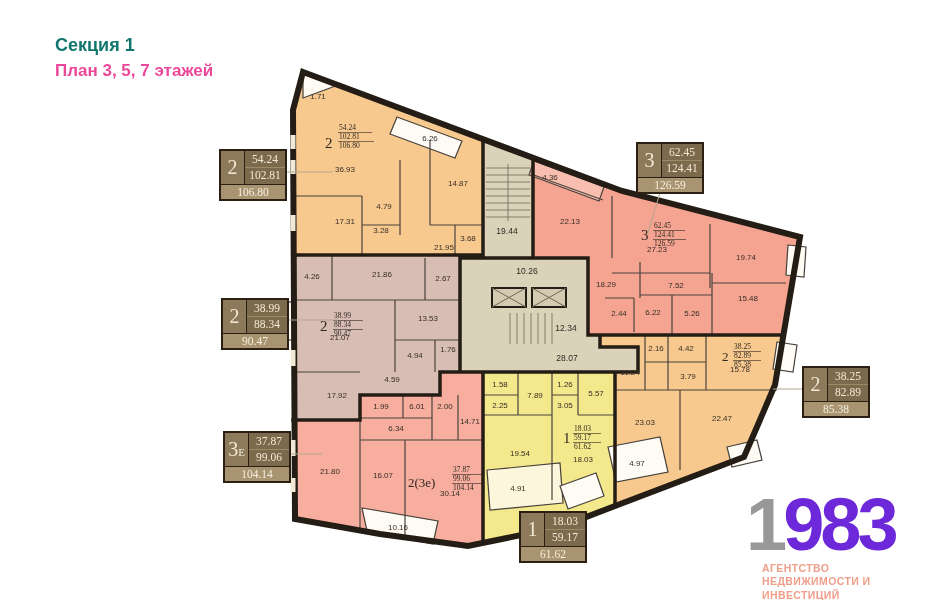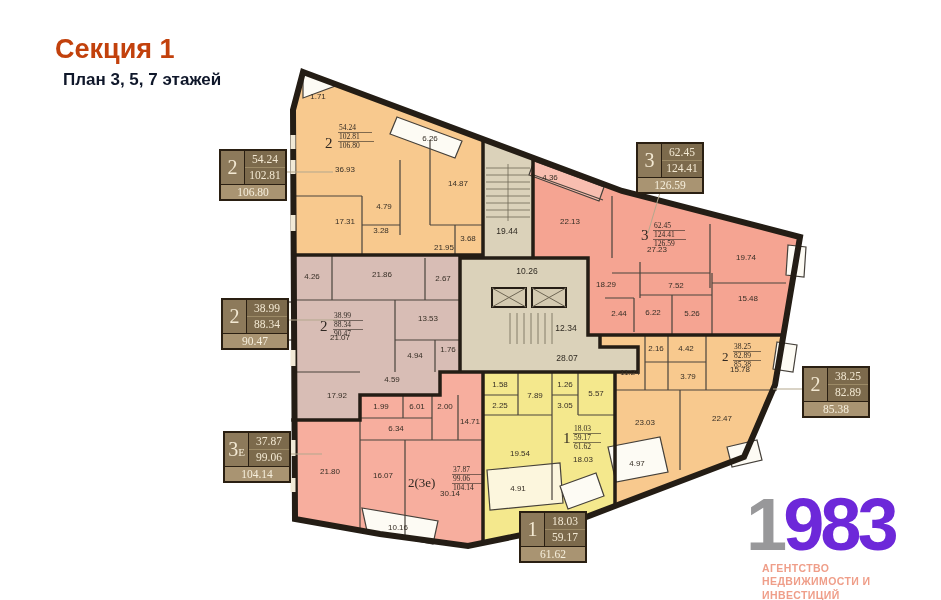--- a/index.html
+++ b/index.html
@@ -1,22 +1,22 @@
 <!DOCTYPE html>
 <html><head>
 <meta charset="utf-8">
 <style>
   html,body{margin:0;padding:0;background:#fff;}
   .stage{position:relative;width:941px;height:600px;background:#ffffff;overflow:hidden;
          font-family:"Liberation Sans",sans-serif;}
   
   .titles{position:absolute;left:55px;top:36px;}
   .t1{font-size:27px;font-weight:bold;color:#ee7d1a;margin:0 0 7px 0;line-height:1;}
-  .t2{font-size:27px;font-weight:bold;color:#c2410c;margin:0 0 8px 0;line-height:1;}
-  .t3{font-size:17px;font-weight:bold;color:#0f172a;margin:8px;line-height:1;}
+  .t2{font-size:18px;font-weight:bold;color:#0f766e;margin:0 0 8px 0;line-height:1;}
+  .t3{font-size:17px;font-weight:bold;color:#ec4899;margin:0;line-height:1;}
   
   .callout{position:absolute;width:64px;border:2px solid #2a1f12;display:grid;
            grid-template-columns:24px 1fr;font-family:"Liberation Serif",serif;}
   .co-num{grid-row:1;background:#8d7a5b;color:#f3e9d3;font-size:20px;display:flex;
           align-items:center;justify-content:center;border-right:1px solid #2a1f12;}
   .co-sub{font-size:11px;margin-top:5px;}
   .co-vals{grid-row:1;background:#7c6a4c;color:#f3e9d3;font-size:11.5px;text-align:center;
            line-height:1.3;padding:1px 0;}
   .co-vals .v2{border-top:1px solid #9c8a66;}
   .co-total{grid-column:1/3;background:#a99472;color:#f6efdd;text-align:center;

